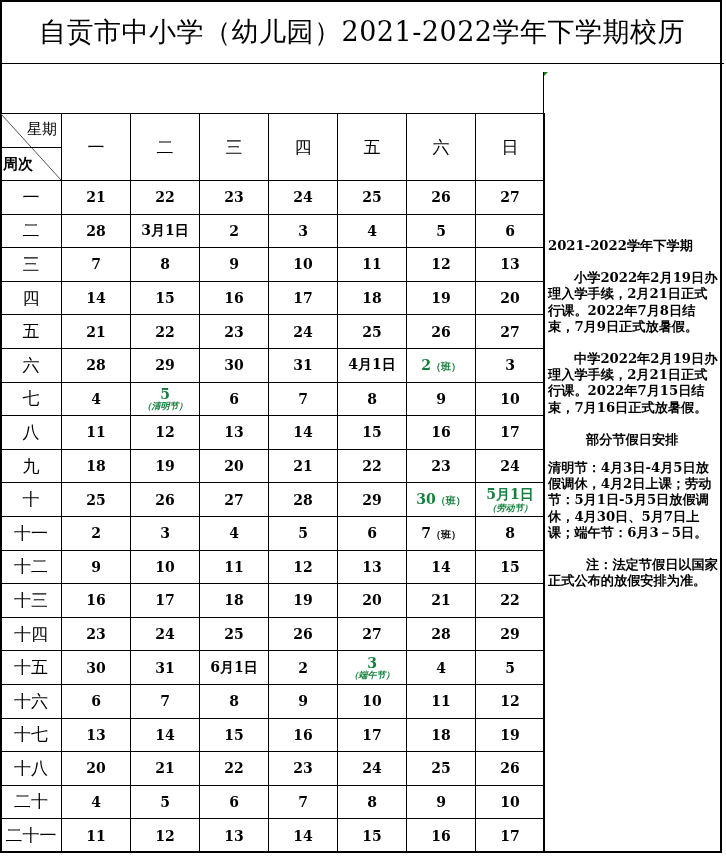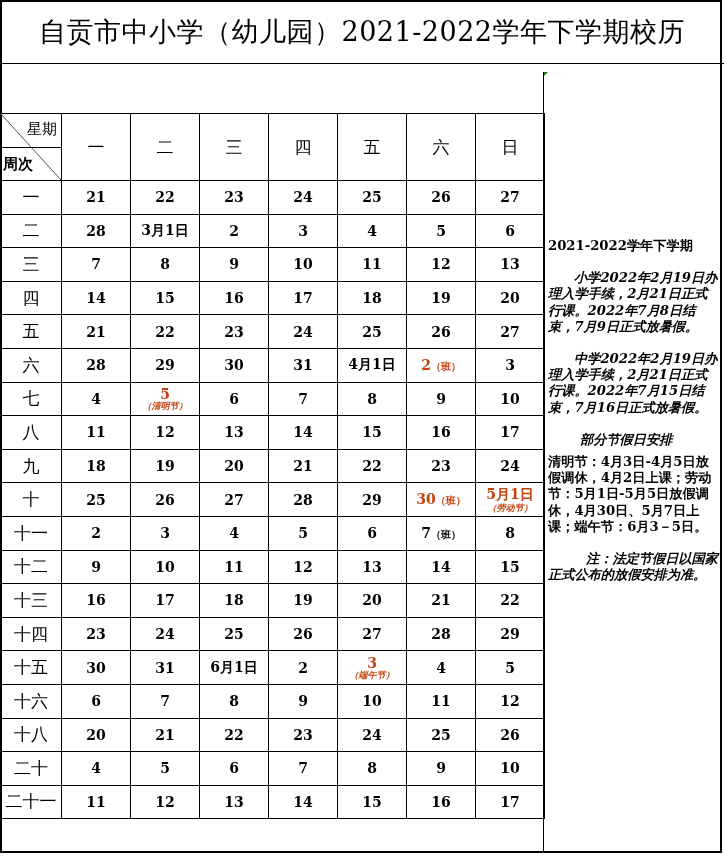--- a/index.html
+++ b/index.html
@@ -15,29 +15,29 @@
                  font-weight:bold; font-size:14px; font-family:"DejaVu Serif", serif; }
   table.cal tr.head td { height:66px; font-weight:normal; font-size:17px; }
   table.cal tr.week td { height:32.6px; }
   td.wk { font-weight:normal !important; font-size:17px !important; }
   td.corner { position:relative; padding:0; }
   .corner-inner { position:relative; width:60px; height:66px; }
   .corner-top { position:absolute; right:4px; top:6px; font-size:15px; font-weight:normal; }
   .corner-bot { position:absolute; left:2px; bottom:6px; font-size:15px; font-weight:bold; }
   .corner-mid { position:absolute; left:0; top:33px; width:60px; border-top:1.5px solid #000; }
   .corner-diag { position:absolute; left:0; top:0; }
-  .red { color:#c2410c; }
+  .red { color:#15803d; }
   .sub { display:block; font-size:9px; line-height:10px; margin-top:-1px;font-style:italic; }
   .small-note { font-size:10px; }
   .side { position:absolute; left:543px; top:72px; width:179px; height:781px;
           border-left:1.5px solid #000; box-sizing:border-box; font-weight:bold; font-size:13.2px;
           line-height:16.2px; padding:166px 4px 0 4px; }
   .side p { margin:0 0 16px 0; }
   .side .heading { text-align:left; margin-bottom:16px; }
-  .side .indent { text-indent:26px;font-style:italic; }
+  .side .indent { text-indent:26px; }
   .green-mark { position:absolute; left:543px; top:72px; width:0; height:0;
                 border-top:5px solid #1f7a1f; border-right:5px solid transparent; }
 </style>
 </head>
 <body>
 
 <div class="frame"></div>
 <div class="title">自贡市中小学（幼儿园）2021-2022学年下学期校历</div>
 
 <table class="cal">
@@ -225,20 +225,30 @@
         <td class="wk">十六</td>
         <td><span>6</span></td>
         <td><span>7</span></td>
         <td><span>8</span></td>
         <td><span>9</span></td>
         <td><span>10</span></td>
         <td><span>11</span></td>
         <td><span>12</span></td>
       </tr>
       <tr class="week">
+        <td class="wk">十七</td>
+        <td><span>13</span></td>
+        <td><span>14</span></td>
+        <td><span>15</span></td>
+        <td><span>16</span></td>
+        <td><span>17</span></td>
+        <td><span>18</span></td>
+        <td><span>19</span></td>
+      </tr>
+      <tr class="week">
         <td class="wk">十八</td>
         <td><span>20</span></td>
         <td><span>21</span></td>
         <td><span>22</span></td>
         <td><span>23</span></td>
         <td><span>24</span></td>
         <td><span>25</span></td>
         <td><span>26</span></td>
       </tr>
       <tr class="week">
@@ -263,16 +273,16 @@
       </tr>
     </tbody>
 </table>
 
 <div class="green-mark"></div>
 
 <div class="side">
   <p class="heading">2021-2022学年下学期</p>
   <p class="indent">小学2022年2月19日办理入学手续，2月21日正式行课。2022年7月8日结束，7月9日正式放暑假。</p>
   <p class="indent">中学2022年2月19日办理入学手续，2月21日正式行课。2022年7月15日结束，7月16日正式放暑假。</p>
-  <p style="margin:6px;" class="indent">部分节假日安排</p>
+  <p style="margin:12px;" class="indent">部分节假日安排</p>
   <p>清明节：4月3日-4月5日放假调休，4月2日上课；劳动节：5月1日-5月5日放假调休，4月30日、5月7日上课；端午节：6月3－5日。</p>
   <p class="indent" style="text-indent:38px">注：法定节假日以国家正式公布的放假安排为准。</p>
 </div>
 
 </body></html>

